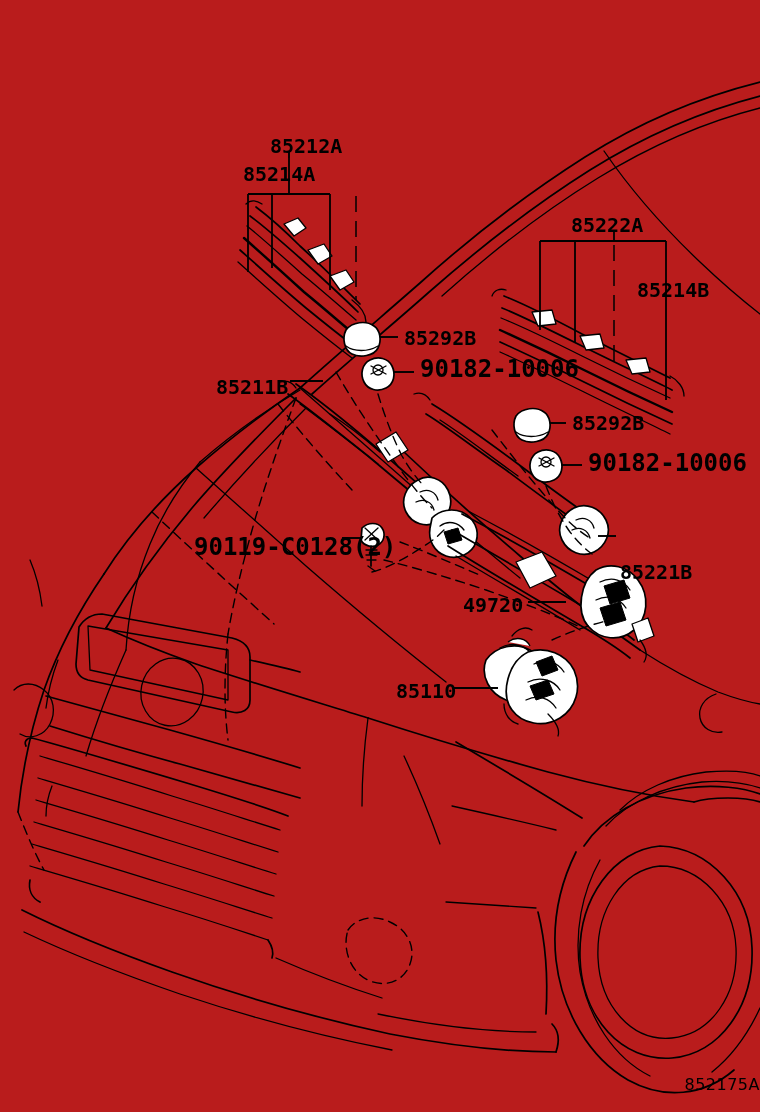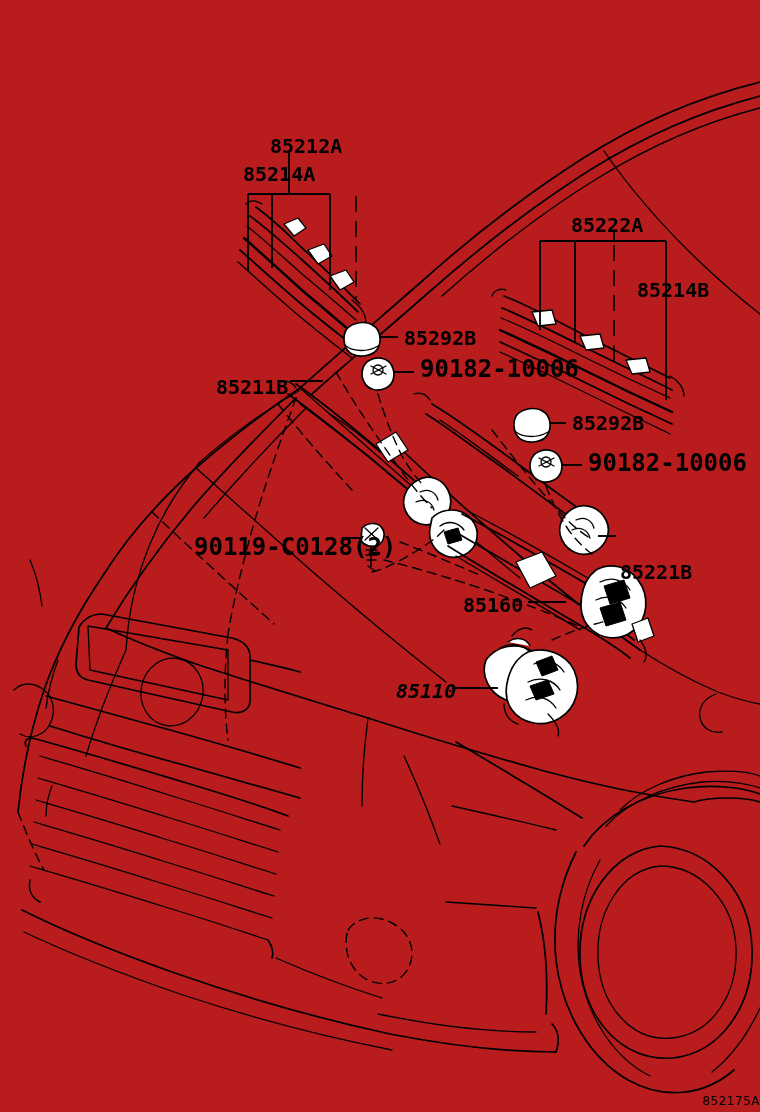--- a/index.html
+++ b/index.html
@@ -33,23 +33,23 @@
     color: #000000;
     white-space: nowrap;
     letter-spacing: 0px;
     line-height: 1;
   }
   .lbl-20 { font-size: 20px; }
   .lbl-19 { font-size: 24px; }
   .diagcode {
     position: absolute;
     right: 12px;
-    bottom: 4px;
+    bottom: 18px;
     font-family: "DejaVu Sans", sans-serif;
-    font-size: 12px;
+    font-size: 16px;
     color: #000;
     letter-spacing: .5px;
   }
 </style>
 </head>
 <body>
 
 <div id="diagram-root">
 
   <svg id="art" viewBox="0 0 760 1112" xmlns="http://www.w3.org/2000/svg">
@@ -460,19 +460,19 @@
   <div class="plabel lbl-20" style="left:216px; top:377px;">85211B</div>
 
   <div class="plabel lbl-20" style="left:572px; top:413px;">85292B</div>
 
   <div class="plabel lbl-19" style="left:588px; top:451px;">90182-10006</div>
 
   <div class="plabel lbl-19" style="left:194px; top:535px;text-align:center;">90119-C0128(2)</div>
 
   <div class="plabel lbl-20" style="left:620px; top:529px;margin-top:33px;">85221B</div>
 
-  <div class="plabel lbl-20" style="left:463px; top:595px;">85160</div>
-
-  <div class="plabel lbl-20" style="left:396px; top:681px;font-style:italic;">85110</div>
+  <div class="plabel lbl-20" style="left:463px; top:595px;">49720</div>
+
+  <div class="plabel lbl-20" style="left:396px; top:681px;">85110</div>
 
   <div class="diagcode">852175A</div>
 
 </div>
 
 </body></html>

